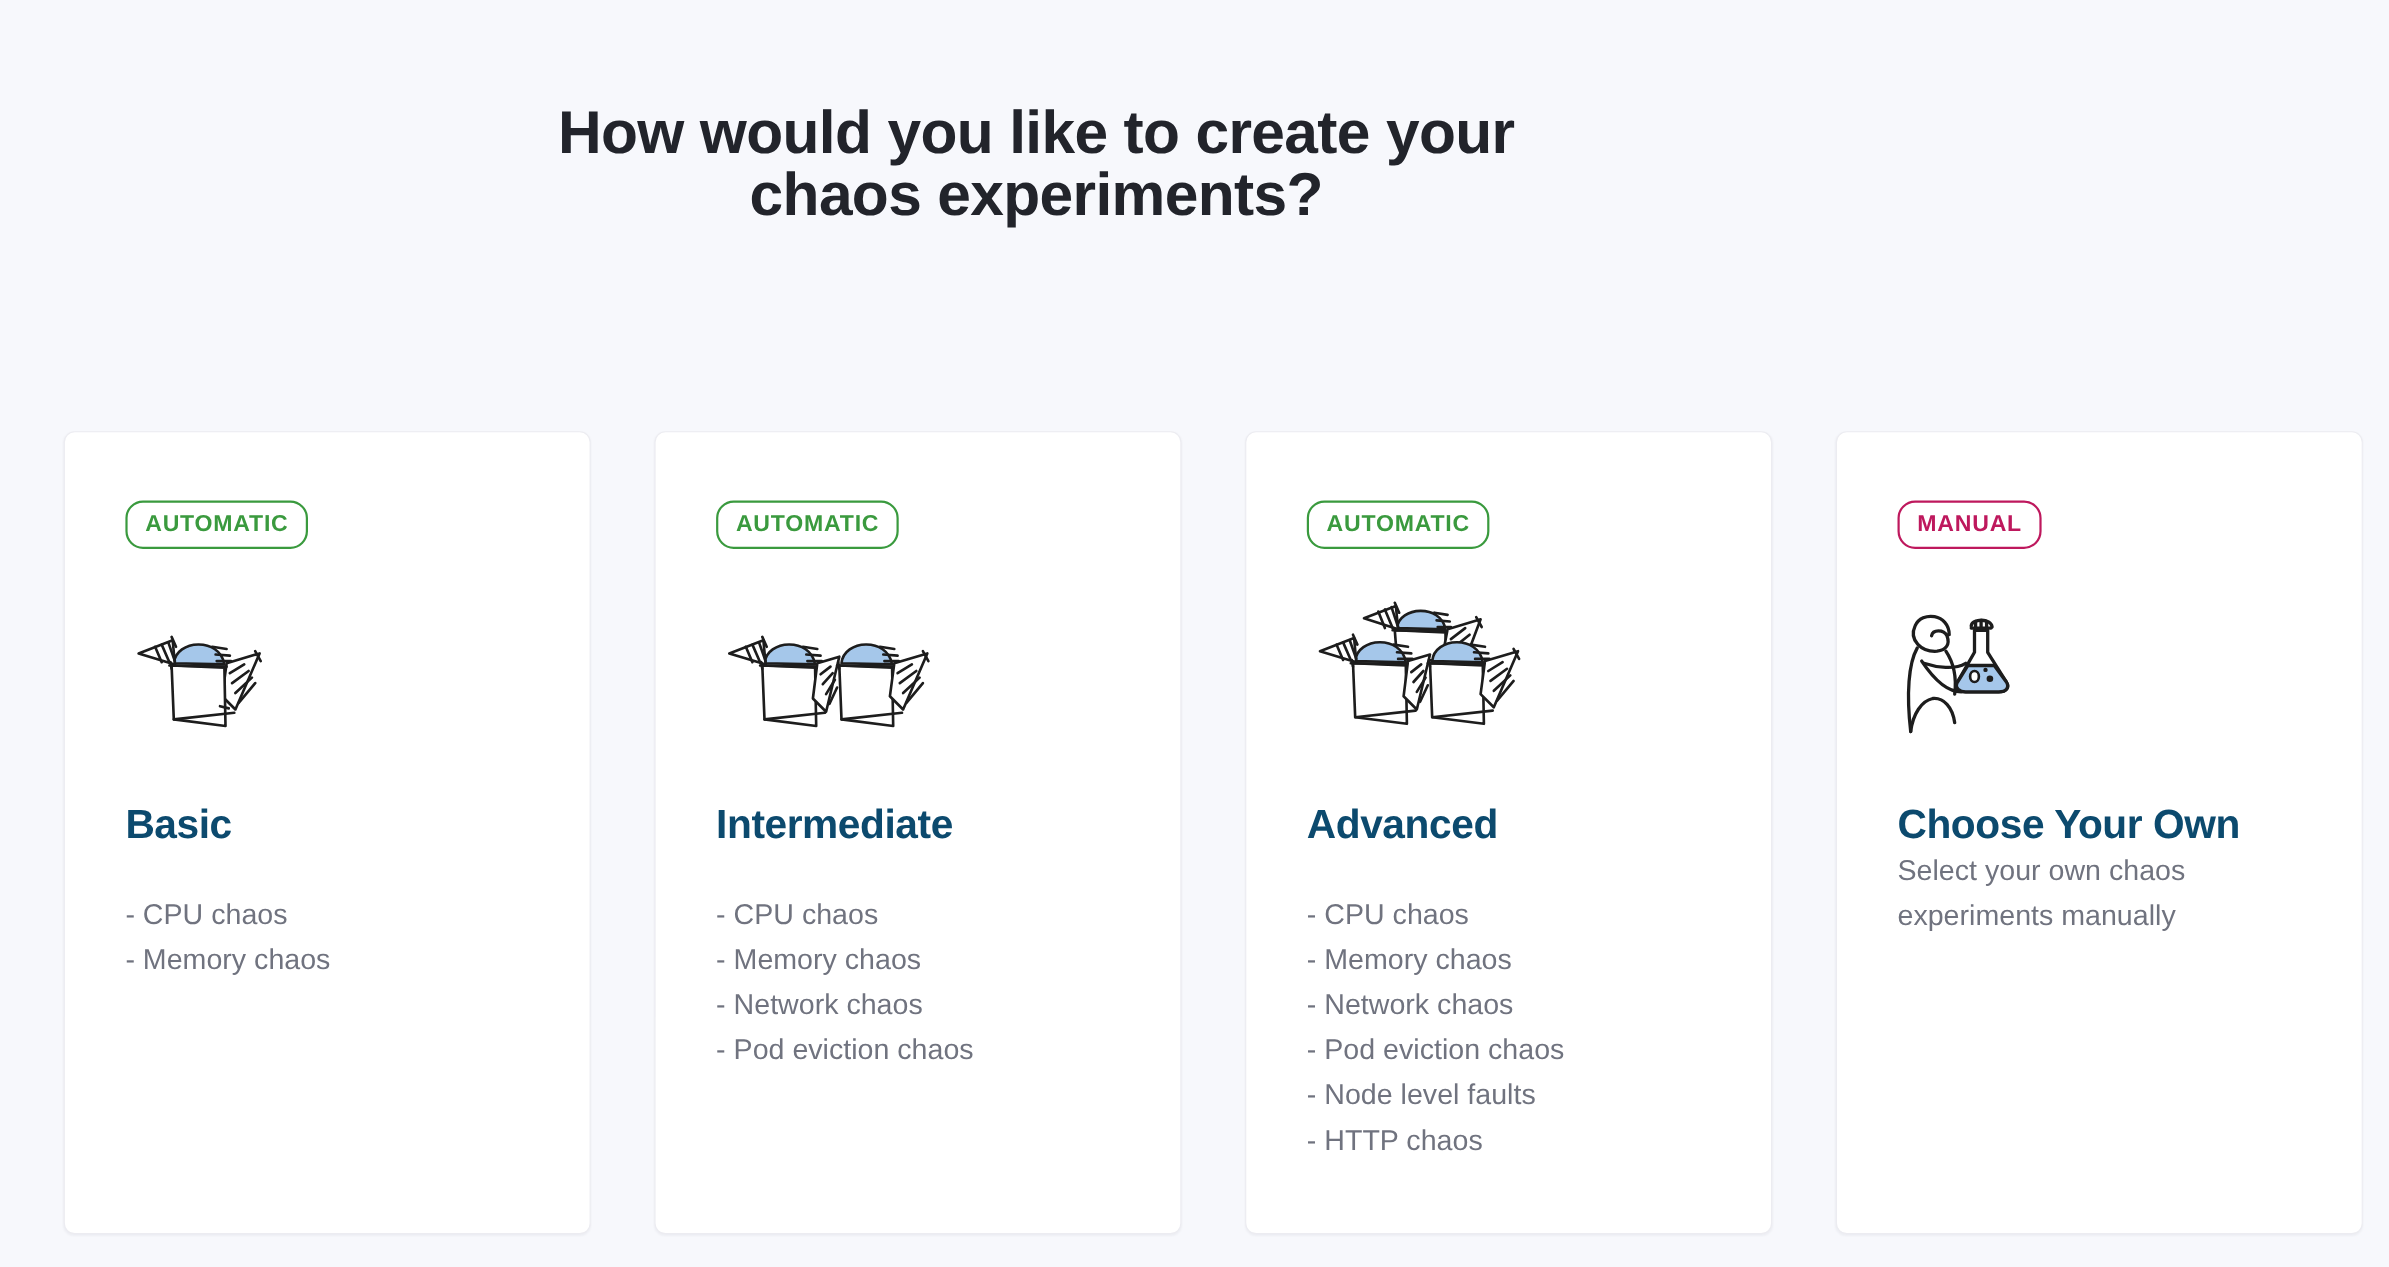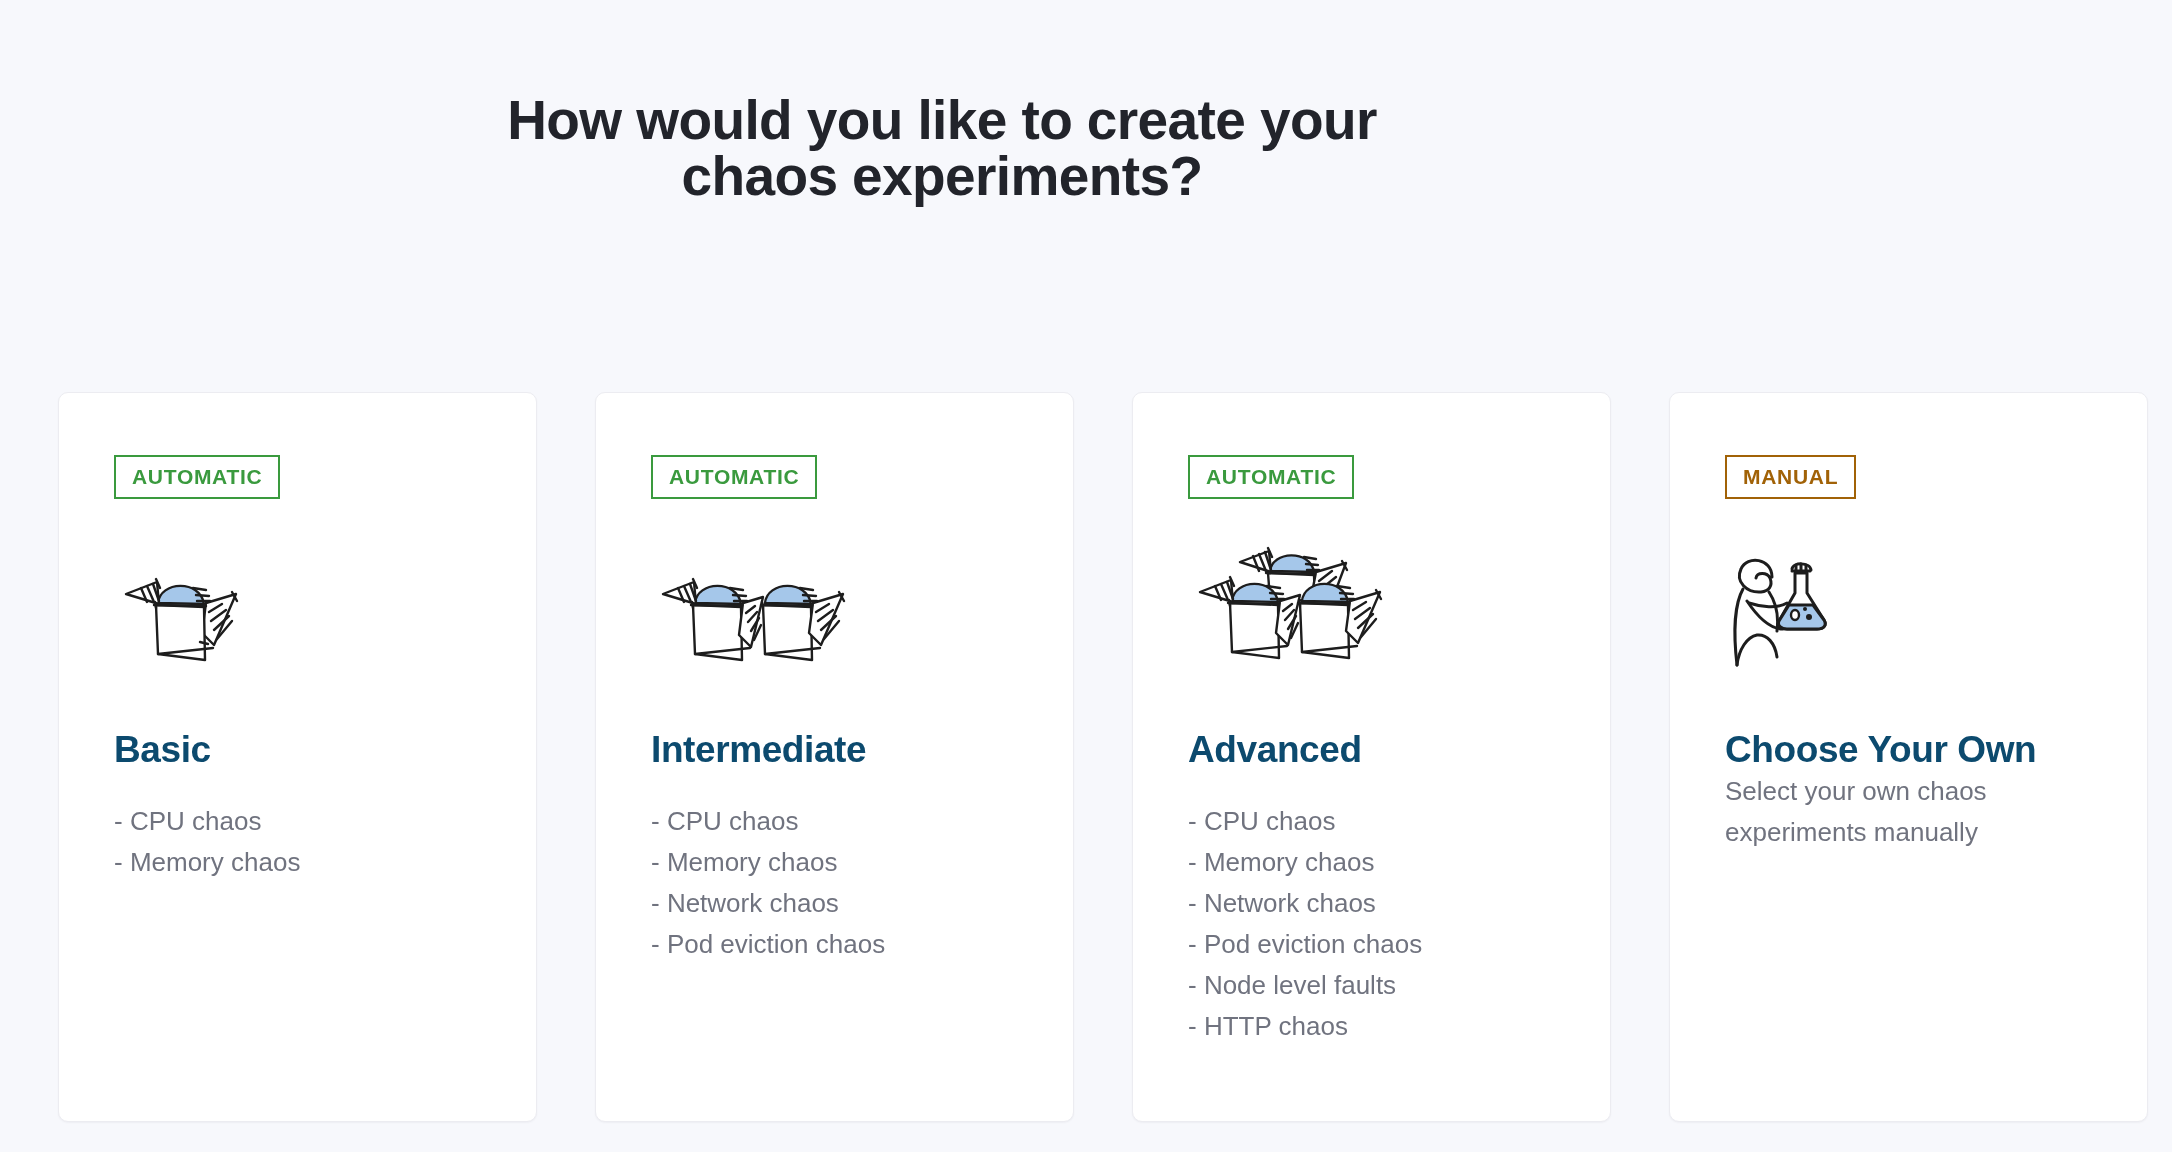--- a/index.html
+++ b/index.html
@@ -63,29 +63,29 @@
   }
 
   
   .badge {
     display: inline-flex;
     align-items: center;
     justify-content: center;
     align-self: flex-start;
     height: 44px;
     padding: 16px 16px;
-    border-radius: 0;
+    border-radius: 16px;
     border: 2px solid currentColor;
     background: #ffffff;
     font-size: 21px;
     font-weight: 700;
     letter-spacing: 0.7px;
   }
   .badge.automatic { color: #3a9a3e; }
-  .badge.manual    { color: #a16207; }
+  .badge.manual    { color: #be185d; }
 
   
   .illus {
     margin-top: 44px;
     height: 130px;
     display: flex;
     align-items: flex-end;
   }
   .illus svg { display: block; }
 
@@ -93,21 +93,21 @@
   .card-title {
     margin-top: 56px;
     font-size: 37px;
     font-weight: 700;
     letter-spacing: -0.4px;
     color: #0c4a6e;
   }
 
   
   .card-list {
-    margin-top: 30px;
+    margin-top: 40px;
     list-style: none;
   }
   .card-list li {
     font-size: 26px;
     line-height: 41px;
     color: #70737f;
     white-space: nowrap;
   }
   .card-desc {
     font-size: 26px;

